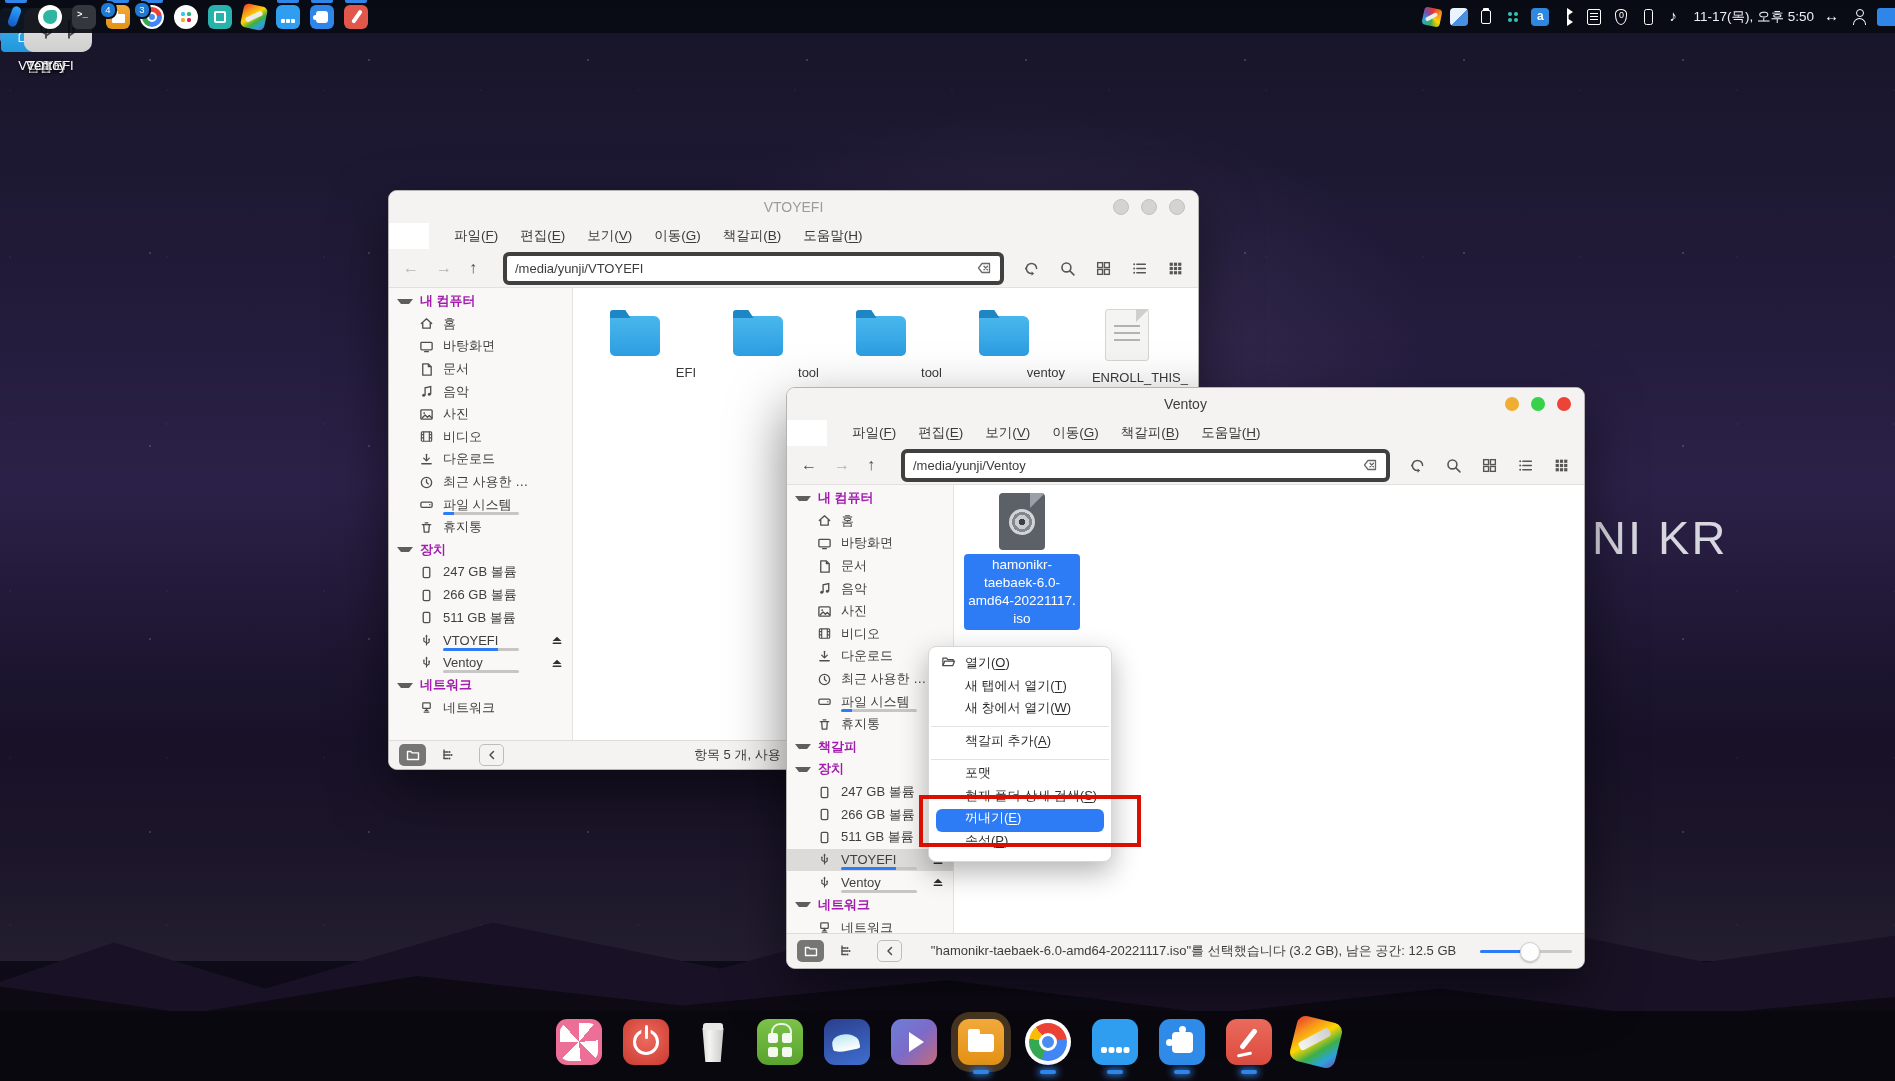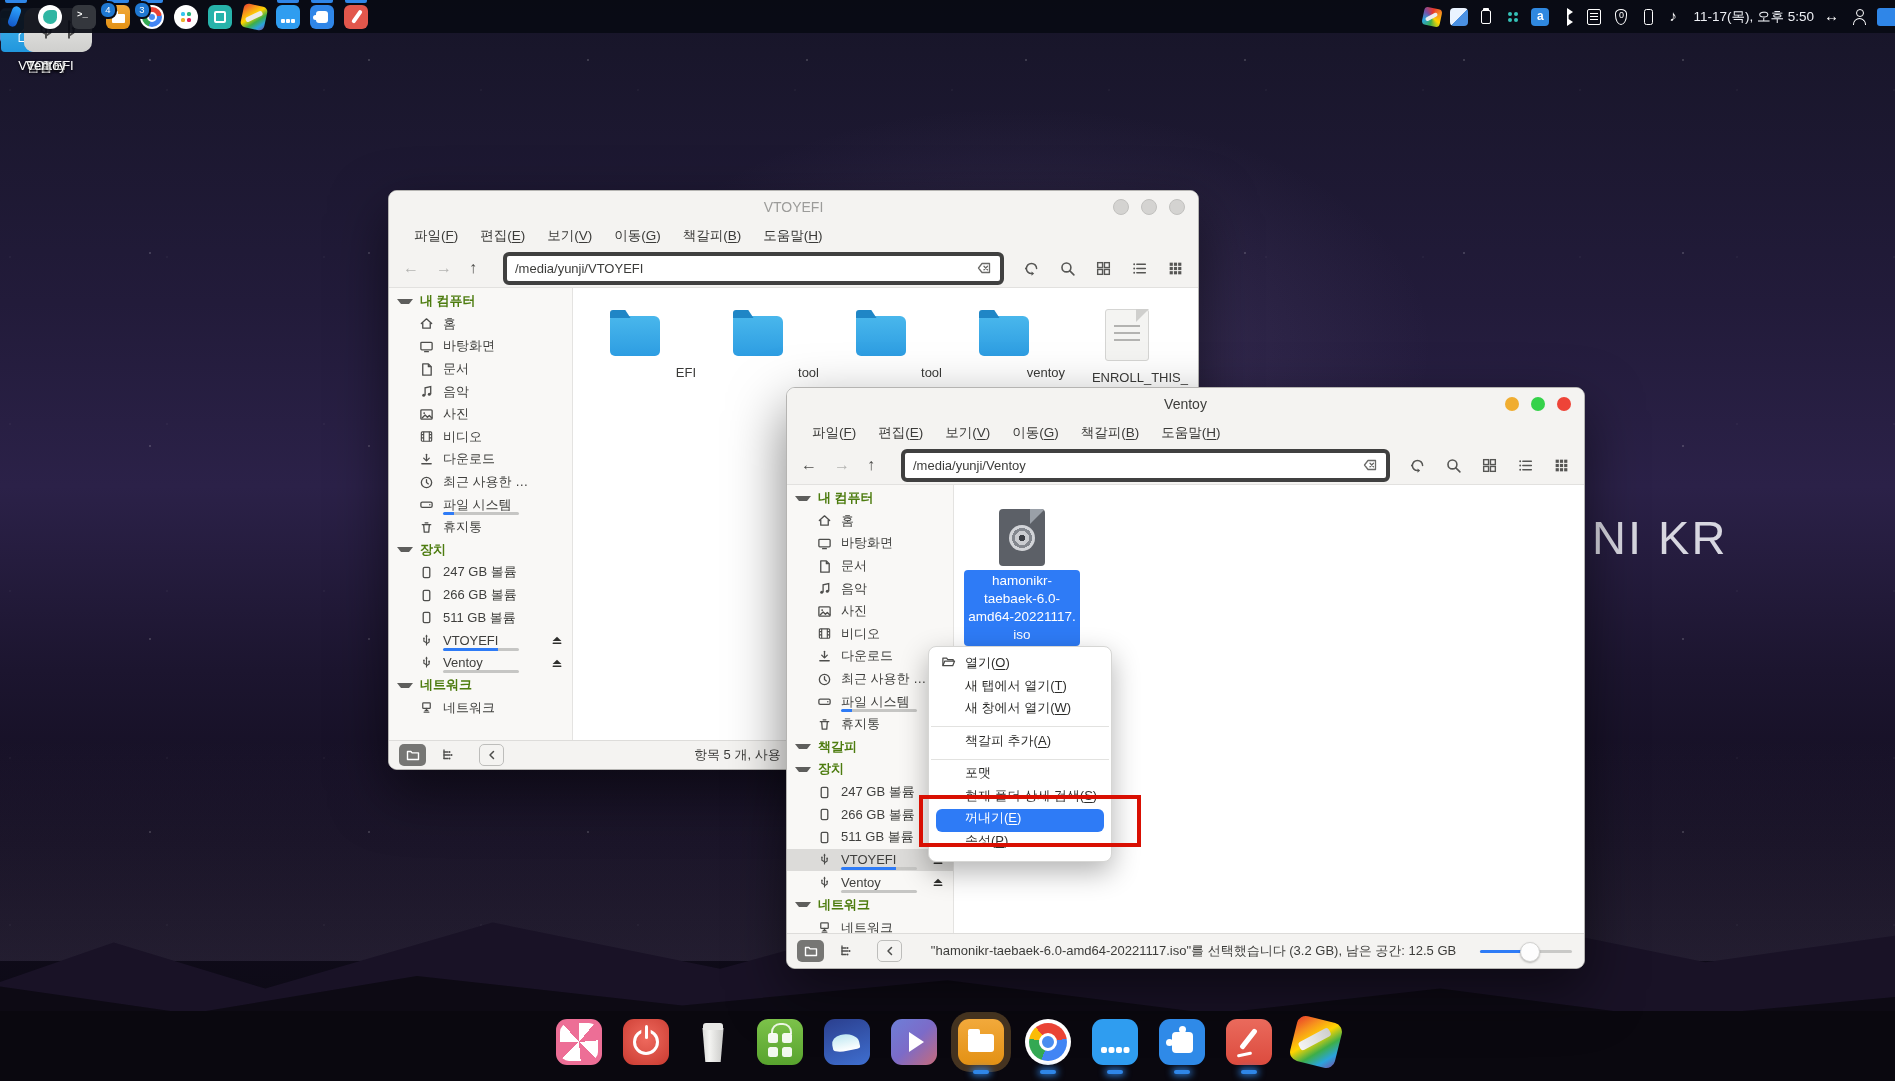--- a/index.html
+++ b/index.html
@@ -127,39 +127,39 @@
     box-shadow:0 22px 55px rgba(0,0,0,.5);display:flex;flex-direction:column;}
   .win1{left:388px;top:190px;width:809px;height:578px;z-index:10;}
   .win2{left:786px;top:387px;width:797px;height:580px;z-index:20;}
   .titlebar{height:32px;background:#f4f3f1;display:flex;align-items:center;position:relative;flex:0 0 32px;}
   .title{position:absolute;left:0;right:0;text-align:center;font-size:14px;}
   .win1 .title{color:#9c9c9a;} .win2 .title{color:#3d3d3b;}
   .winbtns{position:absolute;right:13px;top:0;bottom:0;display:flex;align-items:center;gap:12px;}
   .tl{width:14px;height:14px;border-radius:50%;}
   .tl-grey{background:#d4d3d1;border:1px solid #c1c0be;}
   .tl-y{background:#f0ad31;} .tl-g{background:#35d24a;} .tl-r{background:#ee4438;}
-  .menubar{height:26px;background:#f4f3f1;display:flex;align-items:center;padding-left:14px;flex:0 0 26px;}
+  .menubar{height:26px;background:#f4f3f1;display:flex;align-items:center;padding-left:14px;flex:0 0 26px;margin-left:40px;}
   .menu-item{padding:0 11px;font-size:13.5px;color:#3b3b39;}
   .menu-item u,.ctx-label u{text-decoration:underline;text-underline-offset:2px;}
   .toolbar{height:38px;background:#f4f3f1;border-bottom:1px solid #e2e1df;display:flex;align-items:center;
     padding:0 14px;flex:0 0 38px;}
   .nav{display:flex;align-items:center;width:100px;flex:0 0 100px;}
   .navbtn{font-size:16px;color:#4f4f4d;margin-right:17px;}
   .navbtn.dim{color:#b4b4b2;}
   .pathbar{flex:1;height:25px;background:#fff;border:4px solid #404040;border-radius:6px;display:flex;
     align-items:center;padding:0 8px;font-size:13px;color:#3c3c3a;}
   .clear-ic{margin-left:auto;width:16px;height:16px;color:#6a6a68;flex:0 0 16px;}
   .tbicons{display:flex;align-items:center;flex:0 0 auto;}
   .tbi{width:17px;height:17px;color:#565654;margin-left:19px;}
   .winbody{flex:1;display:flex;min-height:0;background:#fff;}
   .sidebar{background:#f9f8f6;border-right:1px solid #e4e3e1;padding-top:2px;flex:0 0 auto;overflow:hidden;}
   .win1 .sidebar{width:183px;} .win2 .sidebar{width:166px;}
   .srow{display:flex;align-items:center;height:22.6px;padding:0 8px 0 30px;position:relative;
     font-size:13px;color:#3f3f3d;}
-  .srow.section{padding-left:8px;font-weight:bold;color:#4d7c0f;}
+  .srow.section{padding-left:8px;font-weight:bold;color:#a21caf;}
   .srow:not(.section) .tri{display:none;}
   .tri{width:0;height:0;border-left:4px solid transparent;border-right:4px solid transparent;
     border-top:5px solid #5e5e5c;margin-right:7px;flex:0 0 8px;}
   .si{width:15px;height:15px;flex:0 0 15px;margin-right:9px;color:#4e4e4c;}
   .slabel{white-space:nowrap;overflow:hidden;}
   .usage{display:none;position:absolute;left:54px;width:76px;height:3px;bottom:1px;border-radius:2px;}
   .u-blue .usage{display:block;background:linear-gradient(90deg,#2e7bf6 0 72%,#c6c6c4 72%);}
   .u-grey .usage{display:block;background:#c6c6c4;}
   .u-fs .usage{display:block;background:linear-gradient(90deg,#2e7bf6 0 15%,#c6c6c4 15%);}
   .eject{display:none;width:14px;height:14px;margin-left:auto;color:#2f2f2d;flex:0 0 14px;}
@@ -172,21 +172,21 @@
   .ficon.folder{width:50px;height:40px;background:linear-gradient(180deg,#49b7ec,#2d9de2);border-radius:3px 6px 5px 5px;margin-top:7px;}
   .ficon.folder::before{content:'';position:absolute;top:-6px;left:0;width:21px;height:8px;background:#1f86c6;
     border-radius:3px 3px 0 0;clip-path:polygon(0 0,75% 0,100% 100%,0 100%);}
   .ficon.file{width:42px;height:50px;background:#f4f4f2;border:1px solid #d5d5d3;border-radius:3px;}
   .ficon.file::before{content:'';position:absolute;top:-1px;right:-1px;width:0;height:0;
     border-style:solid;border-width:0 0 13px 13px;border-color:transparent transparent transparent #cfcfcd;}
   .ficon.file::after{content:'';position:absolute;left:8px;right:8px;top:15px;height:20px;
     background:repeating-linear-gradient(180deg,#b3b3b1 0 2.5px,transparent 2.5px 7px);}
   .flabel{font-size:13px;color:#3a3a38;white-space:pre-line;line-height:15px;margin-top:9px;}
   
-  .iso-tile{position:absolute;left:10px;top:24px;width:116px;text-align:center;}
+  .iso-tile{position:absolute;left:10px;top:8px;width:116px;text-align:center;}
   .iso-icon{position:relative;width:46px;height:57px;background:#5c6067;border-radius:4px;margin:0 auto;}
   .iso-icon::before{content:'';position:absolute;top:0;right:0;width:0;height:0;border-style:solid;
     border-width:0 0 15px 15px;border-color:transparent transparent transparent #9aa0a8;border-radius:0 4px 0 0;}
   .iso-icon::after{content:'';position:absolute;left:10px;top:16px;width:26px;height:26px;border-radius:50%;
     background:radial-gradient(circle,#3c3f45 0 3px,#caccd0 3px 7px,#83878e 7px 10px,#d2d4d8 10px 13px);}
   .iso-label{margin-top:4px;background:#2e7bf6;border-radius:4px;color:#fff;font-size:13.5px;line-height:18px;
     padding:2px 2px;white-space:pre-line;}
   
   .statusbar{background:#f4f3f1;border-top:1px solid #dddcda;display:flex;align-items:center;
     padding:0 10px;position:relative;font-size:13px;color:#3c3c3a;}

